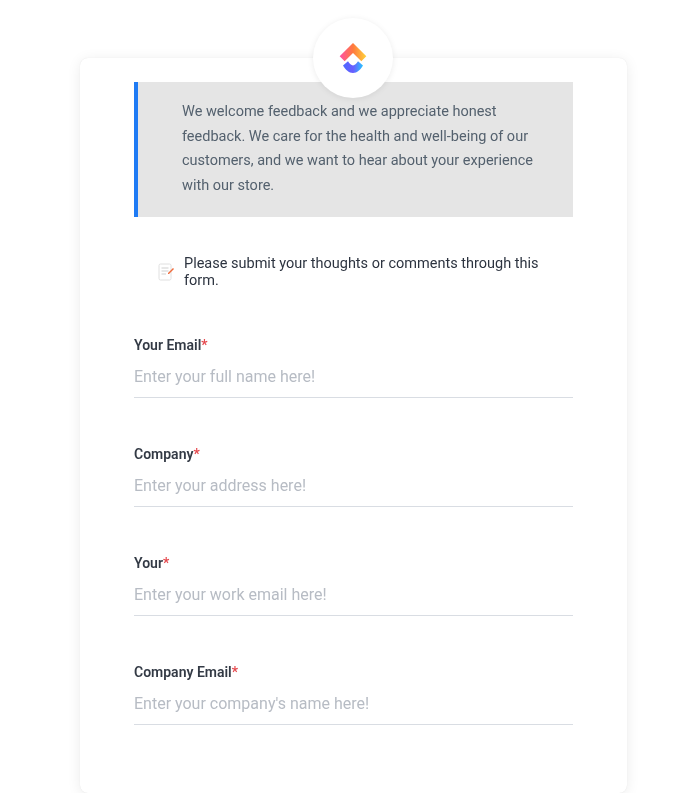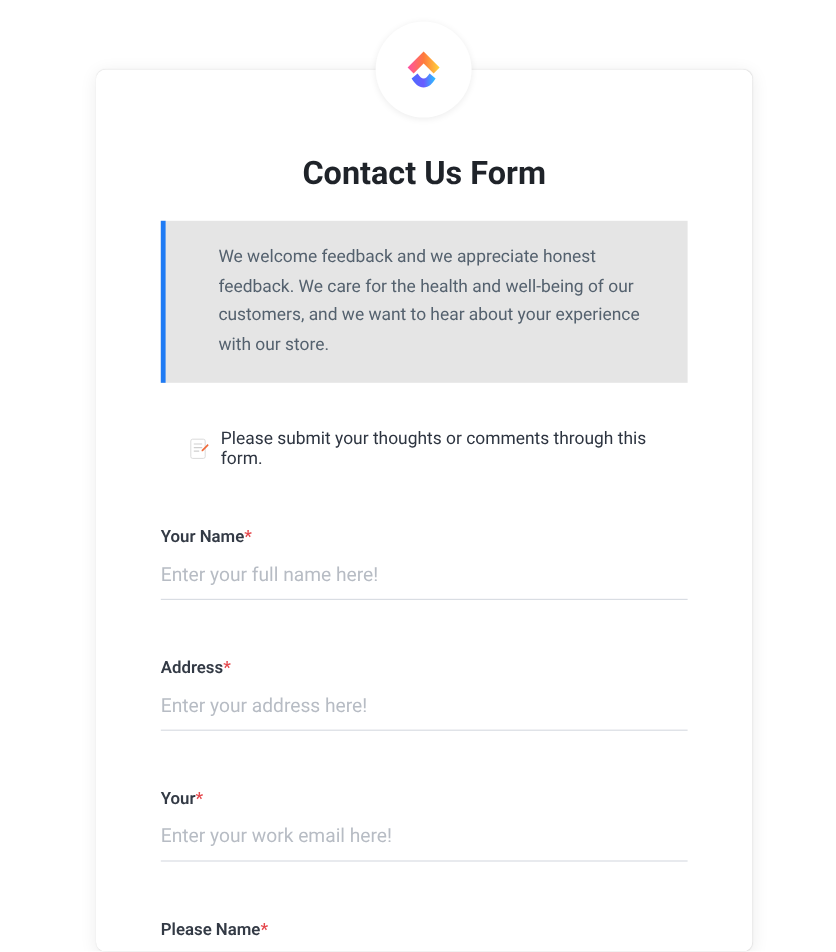--- a/index.html
+++ b/index.html
@@ -127,52 +127,51 @@
         <stop offset="100%" stop-color="#29c4ff"></stop>
       </linearGradient>
     </defs>
     <path d="M24 6 L40 22 L34 28 L24 18 L14 28 L8 22 Z" fill="url(#g1)"></path>
     <path d="M12 33 L18 28 C20 31 22 33 24 33 C26 33 28 31 30 28 L36 33 C33 38 29 42 24 42 C19 42 15 38 12 33 Z" fill="url(#g2)"></path>
   </svg>
 </div>
 
 <div class="card">
 
-  <h1 class="title">Contact Us Form</h1>
 
   <div class="banner">
     <p class="banner-text">We welcome feedback and we appreciate honest feedback. We care for the health and well-being of our customers, and we want to hear about your experience with our store.</p>
   </div>
 
   <div class="instruction">
     <span class="instruction-icon">
       <svg viewBox="0 0 16 18" width="16" height="18">
         <rect x="1" y="1" width="12" height="16" rx="1.5" fill="#ffffff" stroke="#d8d8d8" stroke-width="0.8"></rect>
         <line x1="3.5" y1="5" x2="10.5" y2="5" stroke="#cfcfcf" stroke-width="1"></line>
         <line x1="3.5" y1="8" x2="10.5" y2="8" stroke="#cfcfcf" stroke-width="1"></line>
         <line x1="3.5" y1="11" x2="8" y2="11" stroke="#cfcfcf" stroke-width="1"></line>
         <path d="M10 10 L15 5 L16 6 L11 11 L10 11 Z" fill="#f06a3a"></path>
       </svg>
     </span>
     <span class="instruction-text">Please submit your thoughts or comments through this form.</span>
   </div>
 
   <div class="field">
-    <label class="field-label"><span>Your Name</span><span class="required">*</span></label>
+    <label class="field-label"><span>Your Email</span><span class="required">*</span></label>
     <input type="text" class="field-input" placeholder="Enter your full name here!" style="">
   </div>
 
   <div class="field">
-    <label class="field-label"><span>Address</span><span class="required">*</span></label>
+    <label class="field-label"><span>Company</span><span class="required">*</span></label>
     <input type="text" class="field-input" placeholder="Enter your address here!" style="">
   </div>
 
   <div class="field">
     <label class="field-label"><span>Your</span><span class="required">*</span></label>
     <input type="text" class="field-input" placeholder="Enter your work email here!" style="">
   </div>
 
   <div class="field">
-    <label class="field-label"><span>Please Name</span><span class="required">*</span></label>
+    <label class="field-label"><span>Company Email</span><span class="required">*</span></label>
     <input type="text" class="field-input" placeholder="Enter your company's name here!" style="">
   </div>
 
 </div>
 
 </body></html>

